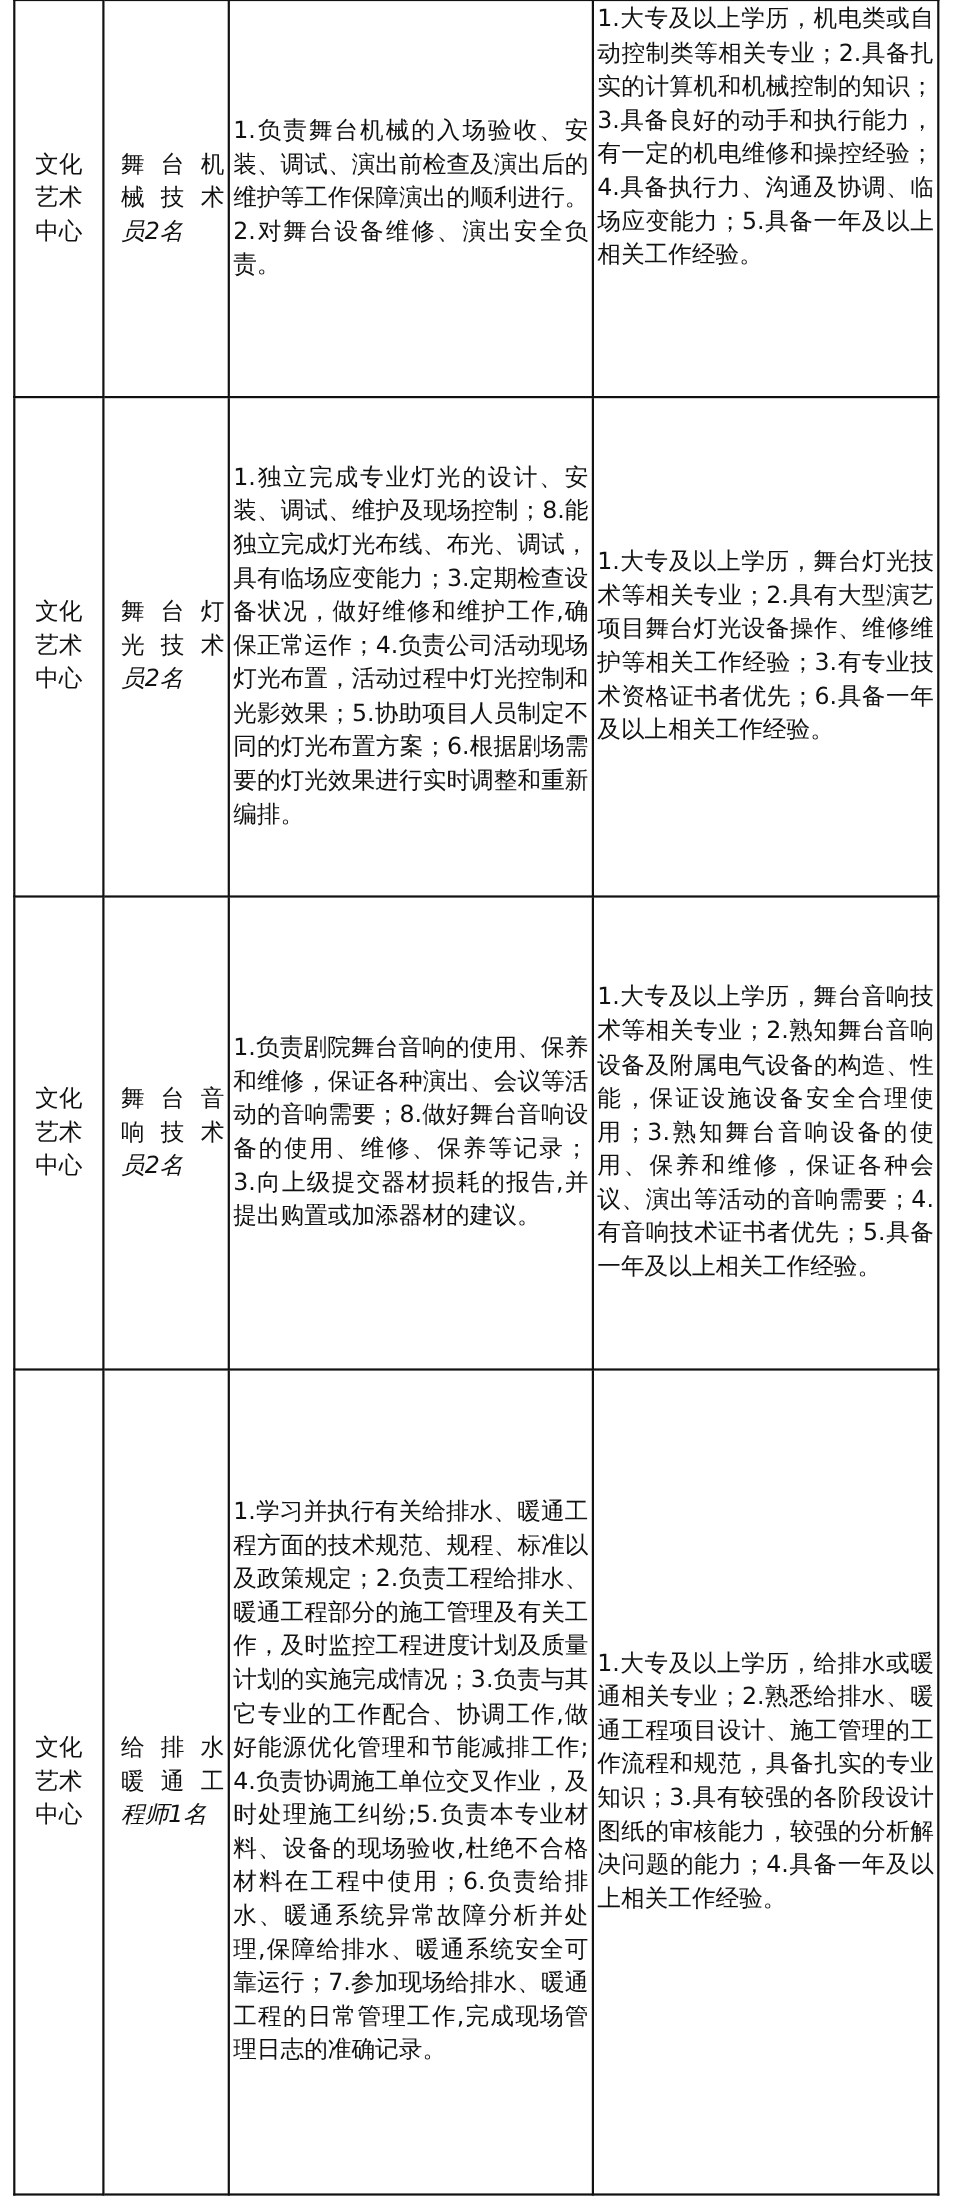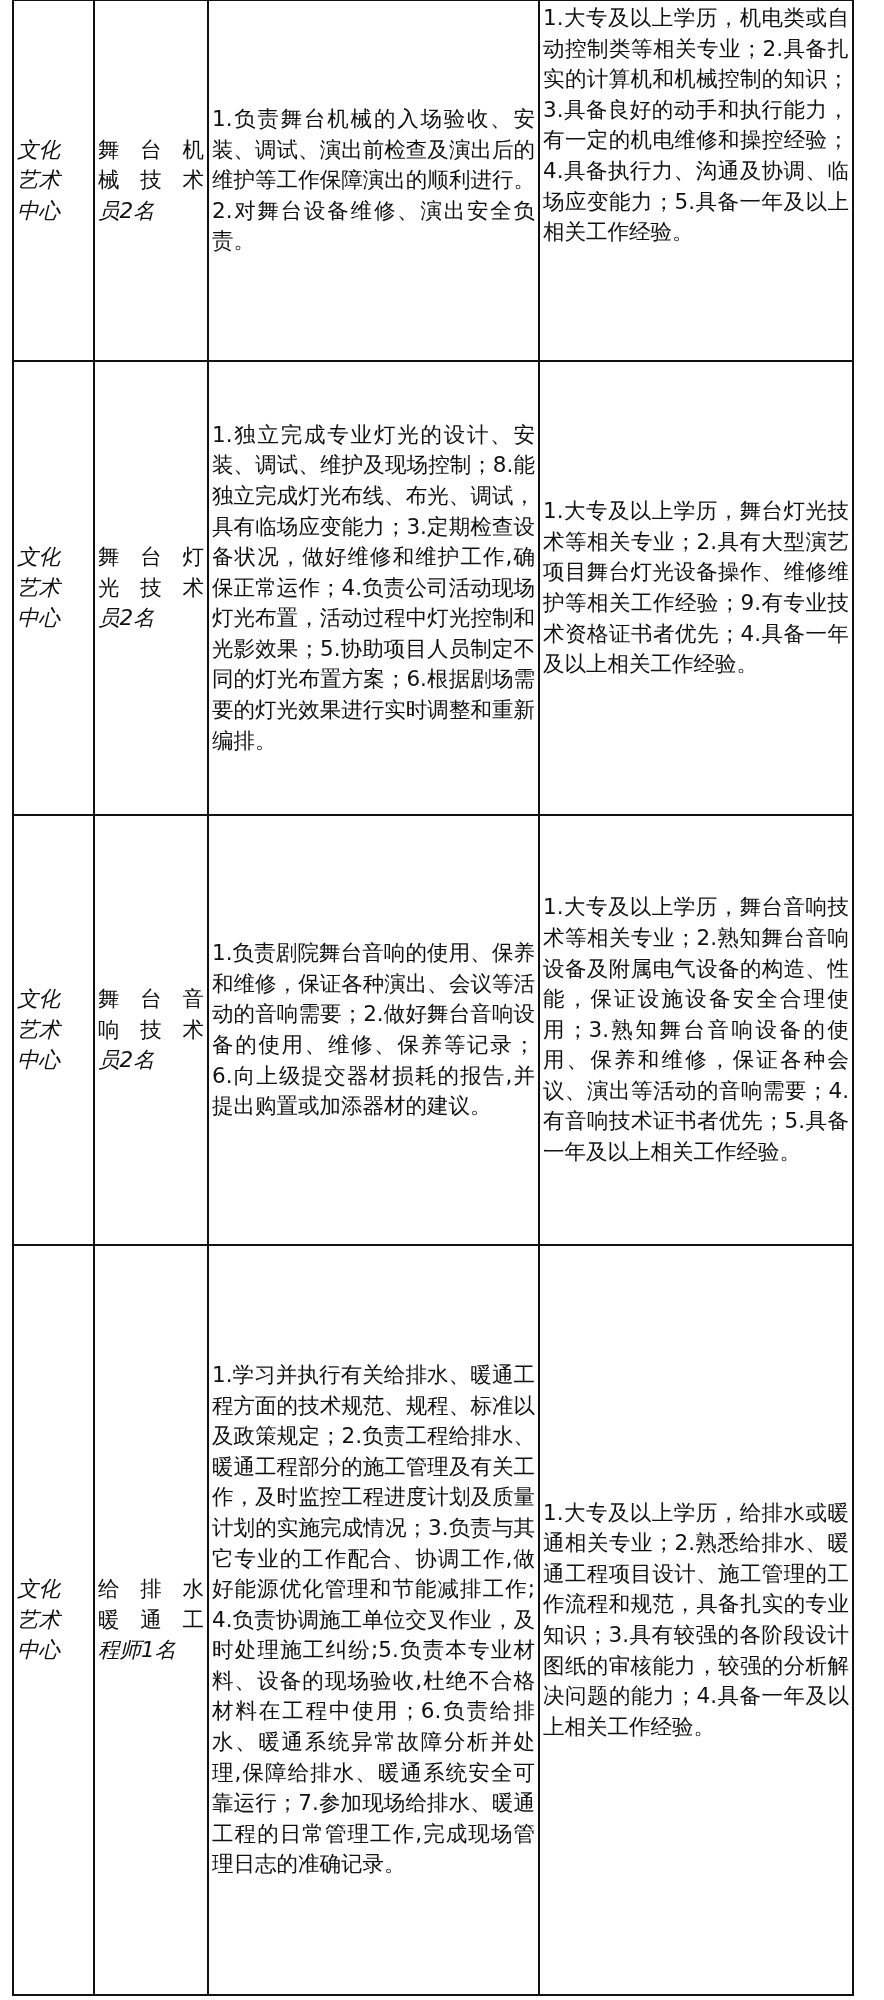--- a/index.html
+++ b/index.html
@@ -2,29 +2,29 @@
 <html><head>
 <meta charset="utf-8">
 <style>
   html, body { margin:0; padding:0; background:#ffffff; }
   body { width:884px; height:2000px; overflow:hidden; position:relative;
          font-family:"DejaVu Sans", "Liberation Sans", sans-serif; color:#111; }
   table.jobs { position:absolute; left:12px; top:-1px; border-collapse:collapse;
                table-layout:fixed; width:841px; }
   table.jobs td { border:2.5px solid #111; vertical-align:middle; padding:0 3px;
                   font-size:21.5px; line-height:30.6px; }
-  td.c-dept { width:73px; text-align:left; letter-spacing:0; padding:0 4px;font-style:italic; }
+  td.c-dept { width:73px; text-align:center; letter-spacing:0; padding:0 4px; }
   td.c-pos  { width:106px; text-align:justify; text-align-last:left; padding:0 2px 0 4px; word-break:break-all; }
   td.c-duty { width:323px; text-align:justify; word-break:break-all; padding:0 2px 0 3px;margin-left:28px; }
   td.c-req  { width:306px; text-align:justify; word-break:break-all; padding:0 2px 0 4px; }
   tr.r1 td { height:357px;border-radius:21px; }
   tr.r2 td { height:452px; }
   tr.r3 td { height:428px; }
   tr.r4 td { height:748px; }
-  .pos-line { display:block; text-align:justify; text-align-last:justify; }
+  .pos-line { display:block; text-align:justify; text-align-last:justify;margin-left:12px; }
   .pos-line.last { text-align-last:left;font-style:italic; }
   .dept-line { display:block; }
   .req-top { vertical-align:top !important; padding-top:2px !important; }
 </style>
 </head>
 <body>
 
 <table class="jobs">
   <tbody>
     <tr class="r1">
@@ -47,35 +47,35 @@
         <span class="dept-line">文化</span>
         <span class="dept-line">艺术</span>
         <span class="dept-line">中心</span>
       </td>
       <td class="c-pos">
         <span class="pos-line">舞 台 灯</span>
         <span class="pos-line">光 技 术</span>
         <span class="pos-line last">员2名</span>
       </td>
       <td class="c-duty">1.独立完成专业灯光的设计、安装、调试、维护及现场控制；8.能独立完成灯光布线、布光、调试，具有临场应变能力；3.定期检查设备状况，做好维修和维护工作,确保正常运作；4.负责公司活动现场灯光布置，活动过程中灯光控制和光影效果；5.协助项目人员制定不同的灯光布置方案；6.根据剧场需要的灯光效果进行实时调整和重新编排。</td>
-      <td class="c-req">1.大专及以上学历，舞台灯光技术等相关专业；2.具有大型演艺项目舞台灯光设备操作、维修维护等相关工作经验；9.有专业技术资格证书者优先；4.具备一年及以上相关工作经验。</td>
+      <td class="c-req">1.大专及以上学历，舞台灯光技术等相关专业；2.具有大型演艺项目舞台灯光设备操作、维修维护等相关工作经验；3.有专业技术资格证书者优先；6.具备一年及以上相关工作经验。</td>
     </tr>
 
     <tr class="r3">
       <td class="c-dept">
         <span class="dept-line">文化</span>
         <span class="dept-line">艺术</span>
         <span class="dept-line">中心</span>
       </td>
       <td class="c-pos">
         <span class="pos-line">舞 台 音</span>
         <span class="pos-line">响 技 术</span>
         <span class="pos-line last">员2名</span>
       </td>
-      <td class="c-duty">1.负责剧院舞台音响的使用、保养和维修，保证各种演出、会议等活动的音响需要；2.做好舞台音响设备的使用、维修、保养等记录； 6.向上级提交器材损耗的报告,并提出购置或加添器材的建议。</td>
+      <td class="c-duty">1.负责剧院舞台音响的使用、保养和维修，保证各种演出、会议等活动的音响需要；8.做好舞台音响设备的使用、维修、保养等记录； 3.向上级提交器材损耗的报告,并提出购置或加添器材的建议。</td>
       <td class="c-req">1.大专及以上学历，舞台音响技术等相关专业；2.熟知舞台音响设备及附属电气设备的构造、性能，保证设施设备安全合理使用；3.熟知舞台音响设备的使用、保养和维修，保证各种会议、演出等活动的音响需要；4.有音响技术证书者优先；5.具备一年及以上相关工作经验。</td>
     </tr>
 
     <tr class="r4">
       <td class="c-dept">
         <span class="dept-line">文化</span>
         <span class="dept-line">艺术</span>
         <span class="dept-line">中心</span>
       </td>
       <td class="c-pos">

